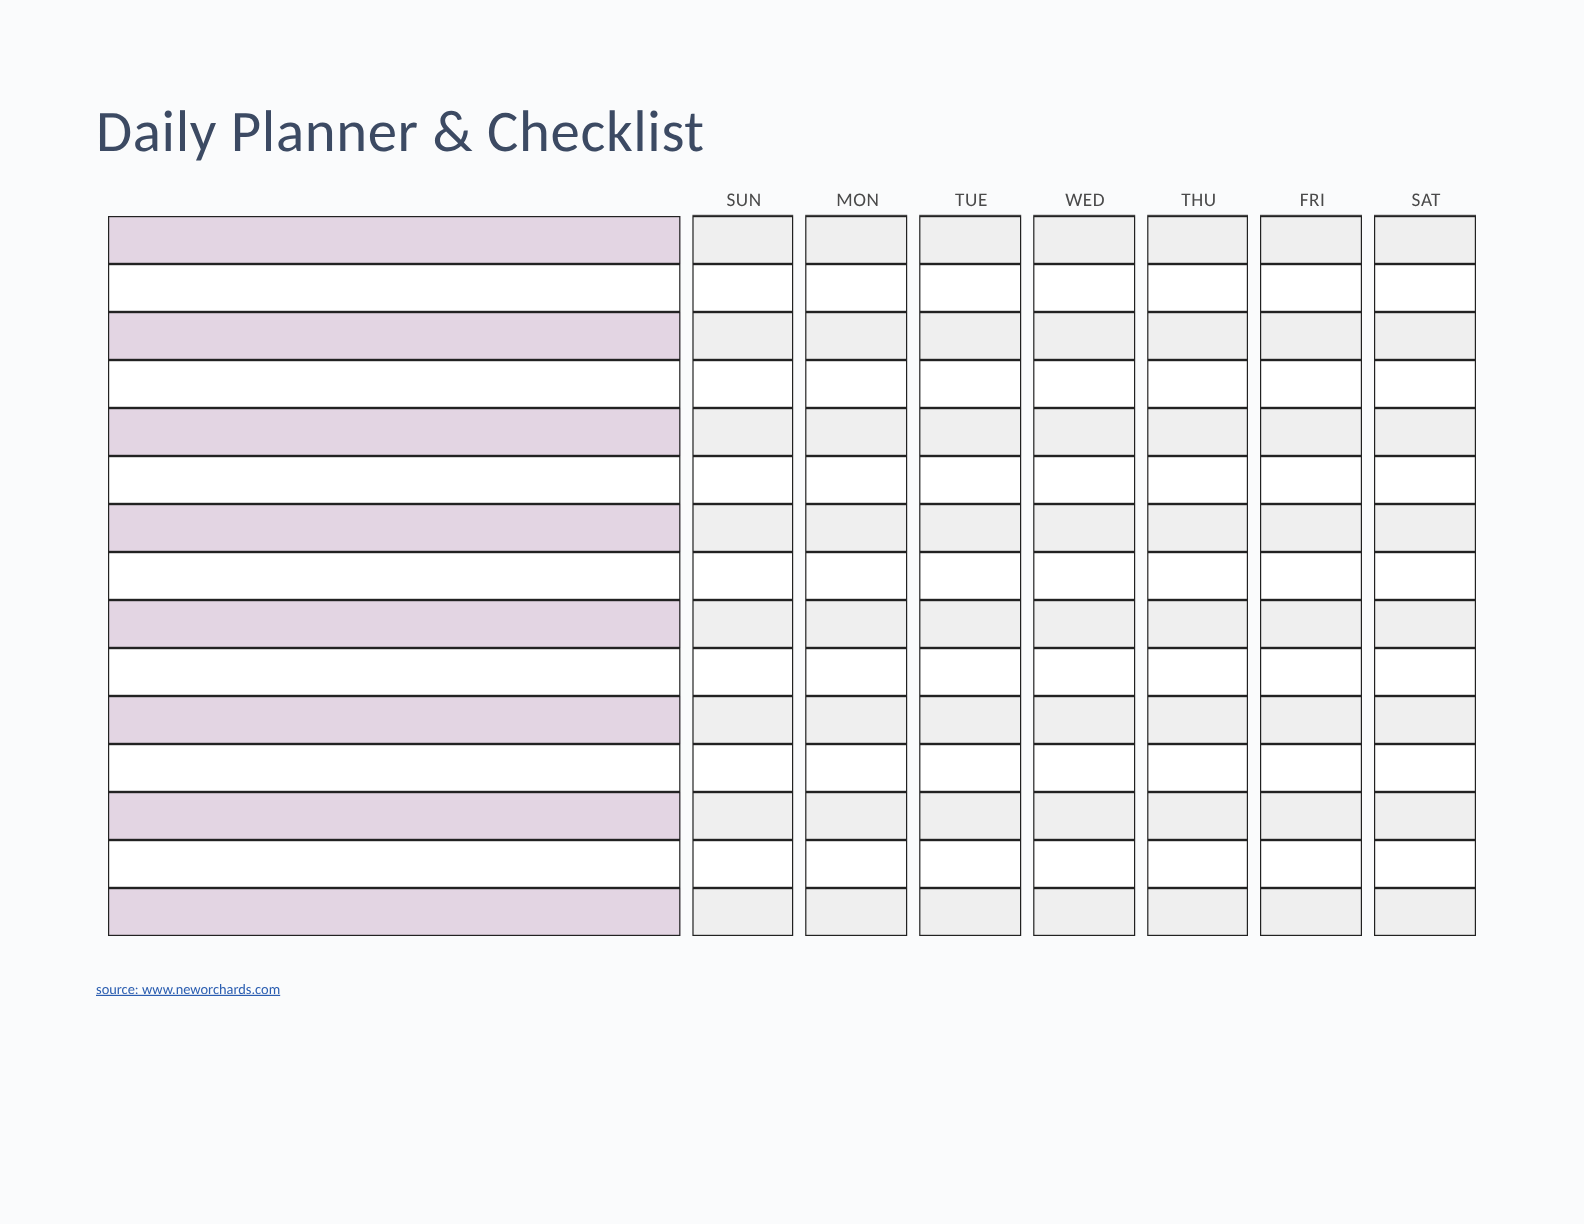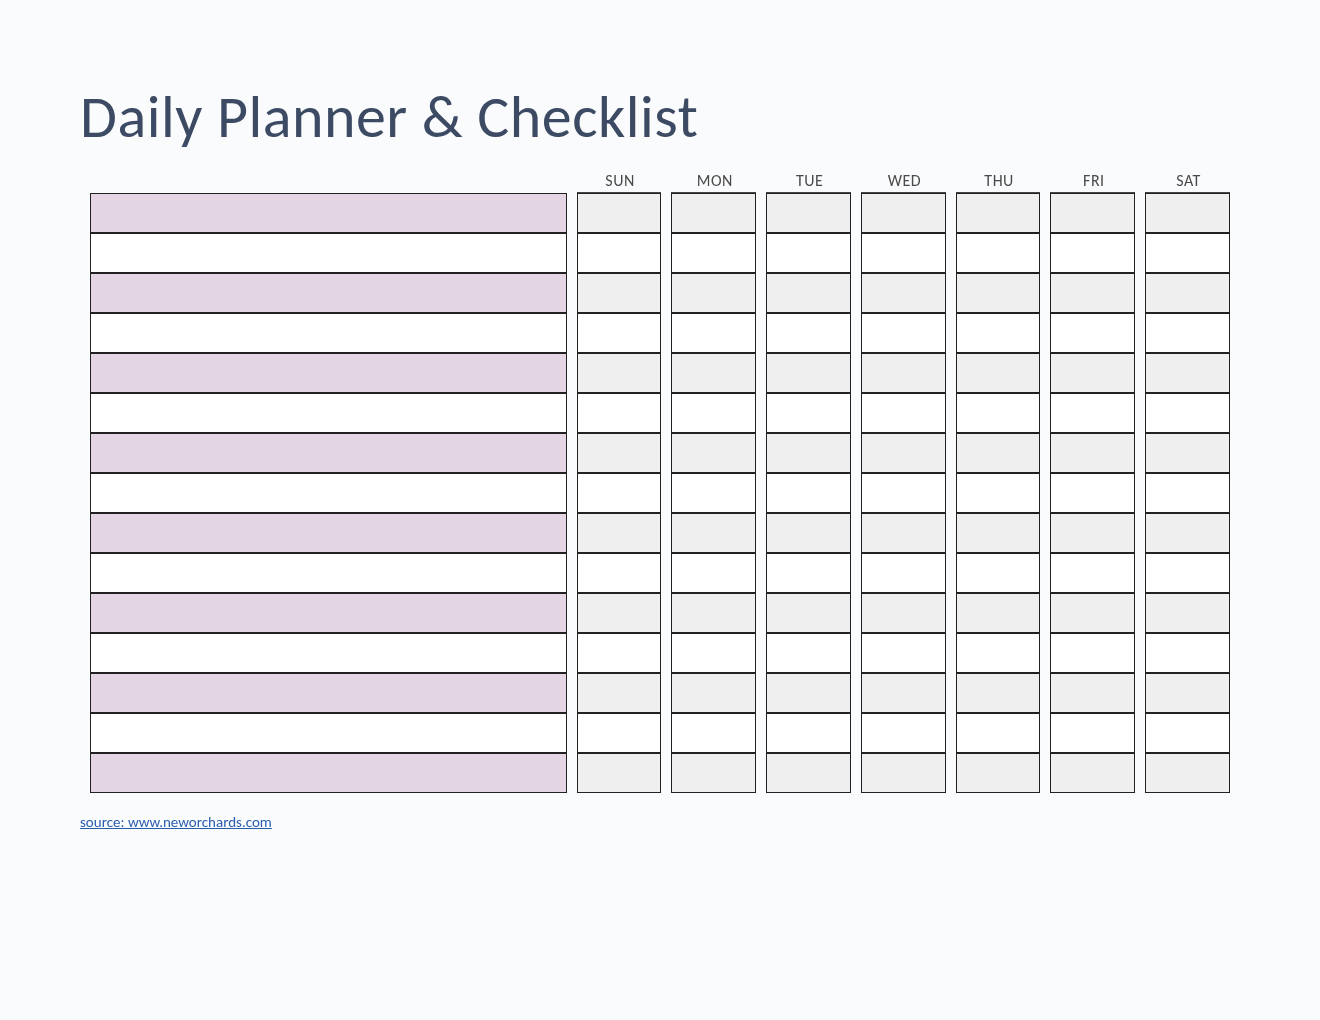--- a/index.html
+++ b/index.html
@@ -8,21 +8,21 @@
     padding: 0;
     width: 1320px;
     height: 1020px;
     background: #fafbfc;
     font-family: "Segoe UI", "Calibri Light", Calibri, Arial, sans-serif;
   }
   .page {
     padding: 80px 80px 0 80px;
   }
   .title {
-    font-size: 60px;
+    font-size: 49px;
     font-weight: 400;
     color: #3c4a63;
     margin: 0 0 18px 0;
     letter-spacing: 0.5px;
   }
   table.planner {
     border-collapse: separate;
     border-spacing: 10px 0;
     width: 100%;
     table-layout: fixed;
@@ -44,22 +44,22 @@
   table.planner td {
     height: 40px;
     border: 1px solid #222;
     padding: 0;
   }
   table.planner tr.odd td.task-cell { background: #e3d5e3; }
   table.planner tr.even td.task-cell { background: #ffffff; }
   table.planner tr.odd td.day-cell  { background: #efefef; }
   table.planner tr.even td.day-cell { background: #ffffff; }
   .source {
-    margin-top: 20px;
-    font-size: 15px;
+    margin-top: 38px;
+    font-size: 12px;
   }
   .source a {
     color: #2a5db0;
     text-decoration: underline;
   }
 </style>
 </head>
 <body>
 
 <div class="page">

